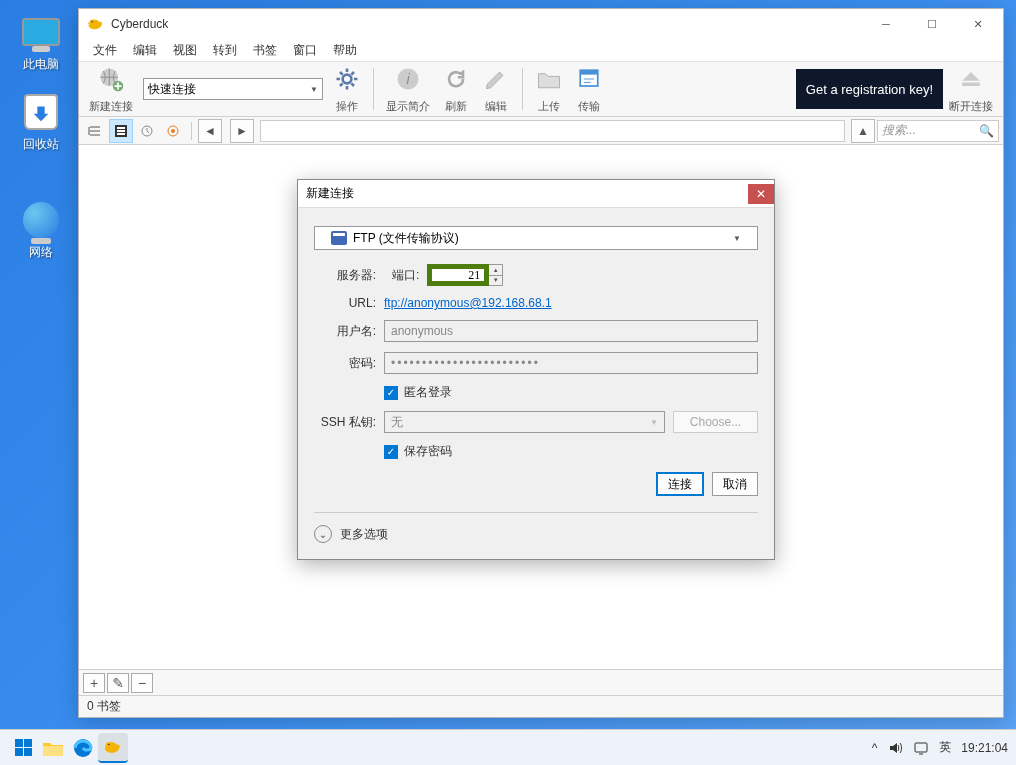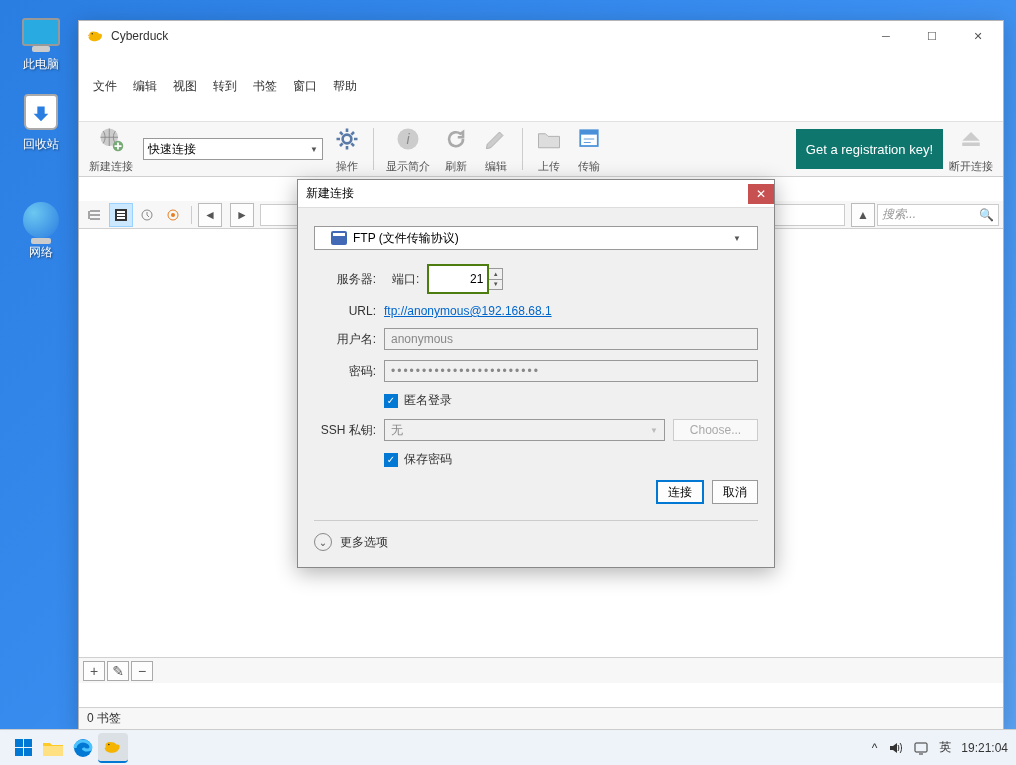--- a/index.html
+++ b/index.html
@@ -10,38 +10,38 @@
 .desktop-icon .ico { width: 40px; height: 40px; margin: 0 auto 4px; display: flex; align-items: center; justify-content: center; font-size: 28px; }
 .desktop-icon .lbl { color: #fff; font-size: 12px; text-shadow: 1px 1px 2px rgba(0,0,0,.5); }
 .monitor-ico { width: 38px; height: 28px; background: #29abe2; border: 2px solid #999; border-radius: 3px; position: relative; }
 .monitor-ico::after { content: ''; position: absolute; bottom: -8px; left: 50%; transform: translateX(-50%); width: 18px; height: 6px; background: #ccc; border-radius: 2px; }
 .bin-ico { width: 34px; height: 36px; background: #fff; border: 2px solid #aaa; border-radius: 4px 4px 6px 6px; position: relative; display: flex; align-items: center; justify-content: center; }
 .bin-ico svg { width: 22px; height: 22px; }
 .globe-ico { width: 36px; height: 36px; background: radial-gradient(circle at 30% 30%, #6cc7f0, #2a7de1); border-radius: 50%; position: relative; }
 .globe-ico::after { content: ''; position: absolute; bottom: -6px; left: 50%; transform: translateX(-50%); width: 20px; height: 6px; background: #ccc; border-radius: 2px; }
 
 
-.window { position: absolute; left: 78px; top: 20px; width: 926px; height: 710px; background: #fff; border: 1px solid #b5b5b5; display: flex; flex-direction: column; box-shadow: 0 4px 20px rgba(0,0,0,.2); gap: 24px; }
+.window { position: absolute; left: 78px; top: 8px; width: 926px; height: 710px; background: #fff; border: 1px solid #b5b5b5; display: flex; flex-direction: column; box-shadow: 0 4px 20px rgba(0,0,0,.2); }
 .title-bar { height: 30px; display: flex; align-items: center; padding: 0 2px 0 8px; background: #fff; }
 .title-bar .app-ico { width: 18px; height: 18px; margin-right: 6px; }
 .title-bar .app-ico svg { width: 18px; height: 18px; }
 .title-bar .title { font-size: 12px; color: #333; }
 .title-bar .win-ctrls { margin-left: auto; display: flex; }
 .title-bar .win-ctrls .c { width: 46px; height: 30px; display: flex; align-items: center; justify-content: center; color: #555; font-size: 11px; }
 
 .menu-bar { height: 22px; display: flex; align-items: center; padding: 0 6px; font-size: 12px; color: #333; }
 .menu-bar .mi { padding: 2px 8px; font-family: Liberation Mono, monospace; }
 
 .toolbar { height: 56px; background: #f7f7f7; border-top: 1px solid #e1e1e1; border-bottom: 1px solid #d0d0d0; display: flex; align-items: center; padding: 0 4px; }
 .tb-btn { display: flex; flex-direction: column; align-items: center; justify-content: center; height: 56px; padding: 2px 6px; font-size: 11px; color: #555; cursor: pointer; }
 .tb-btn .tico { font-size: 24px; line-height: 28px; color: #888; }
 .tb-btn .tico svg { width: 28px; height: 28px; }
 .quick-conn { height: 22px; width: 180px; border: 1px solid #999; font-size: 12px; padding: 0 4px; background: #fff; display: flex; align-items: center; position: relative; margin: 0 4px; }
 .quick-conn .dd { margin-left: auto; font-size: 8px; color: #555; }
-.reg-key { margin-left: auto; background: #0f766e; color: #fff; font-size: 13px; padding: 16px 10px; height: 40px; display: flex; align-items: center; justify-content: center; cursor: pointer; }
+.reg-key { margin-left: auto; background: #0f172a; color: #fff; font-size: 13px; padding: 16px 10px; height: 40px; display: flex; align-items: center; justify-content: center; cursor: pointer; }
 .disconnect-btn .tico { color: #aaa; }
 
 .sub-toolbar { height: 28px; background: #f7f7f7; border-bottom: 1px solid #d0d0d0; display: flex; align-items: center; padding: 0 4px; gap: 2px; }
 .stb-btn { width: 24px; height: 24px; display: flex; align-items: center; justify-content: center; font-size: 12px; color: #555; border: 1px solid transparent; }
 .stb-btn.active { background: #cce8ff; border: 1px solid #99d1ff; }
 .stb-sep { width: 1px; height: 18px; background: #ccc; margin: 0 4px; }
 .path-input { flex: 1; height: 22px; border: 1px solid #ccc; background: #fff; margin: 0 4px; }
 .search-box { width: 122px; height: 22px; border: 1px solid #ccc; background: #fff; display: flex; align-items: center; padding: 0 4px; font-size: 12px; color: #999; font-style: italic; }
 .search-box .sicon { margin-left: auto; color: #2a7de1; font-style: normal; }
 
@@ -59,21 +59,21 @@
 .protocol-sel { width: 100%; height: 24px; border: 1px solid #999; background: #fff; display: flex; align-items: center; padding: 0 16px; font-size: 12px; margin-bottom: 14px; }
 .protocol-sel .pico { width: 16px; height: 14px; background: #4169b5; margin-right: 6px; border-radius: 2px; position: relative; }
 .protocol-sel .pico::before { content: ''; position: absolute; top: 2px; left: 2px; right: 2px; height: 3px; background: #fff; }
 .protocol-sel .dd { margin-left: auto; font-size: 8px; color: #555; }
 .form-row { display: flex; align-items: center; margin-bottom: 10px; }
 .form-row .flbl { width: 70px; text-align: right; font-size: 12px; color: #333; padding-right: 8px; }
 .form-row .finp { flex: 1; height: 22px; border: 1px solid #999; background: #fff; font-size: 12px; padding: 0 6px; }
 .form-row .finp.disabled { background: #f0f0f0; color: #888; }
 .form-row .finp.pwd { letter-spacing: 2px; }
 .form-row .plbl { font-size: 12px; color: #333; padding: 0 8px; }
-.form-row .port-inp { width: 62px; height: 30px; border: 2px solid #4d7c0f; background: #fff; font-size: 12px; text-align: right; padding: 0 4px; }
+.form-row .port-inp { width: 62px; height: 22px; border: 5px solid #4d7c0f; background: #fff; font-size: 12px; text-align: right; padding: 0 4px; font-family: Liberation Serif, serif; }
 .form-row .spin { width: 14px; height: 22px; display: flex; flex-direction: column; border: 1px solid #999; border-left: none; }
 .form-row .spin div { flex: 1; display: flex; align-items: center; justify-content: center; font-size: 6px; color: #555; }
 .form-row .spin div:first-child { border-bottom: 1px solid #999; }
 .form-row .link { color: #0066cc; text-decoration: underline; font-size: 12px; }
 .form-row .chk { width: 14px; height: 14px; background: #0078d4; color: #fff; display: flex; align-items: center; justify-content: center; font-size: 10px; margin-right: 6px; }
 .form-row .chklbl { font-size: 12px; color: #333; }
 .form-row .choose-btn { width: 85px; height: 22px; border: 1px solid #ccc; background: #f9f9f9; font-size: 12px; color: #aaa; margin-left: 8px; }
 .dlg-btns { display: flex; justify-content: flex-end; gap: 8px; margin-top: 12px; }
 .dlg-btn { min-width: 44px; height: 24px; border: 1px solid #999; background: #fdfdfd; font-size: 12px; padding: 0 10px; cursor: pointer; }
 .dlg-btn.primary { border: 2px solid #0078d4; }

